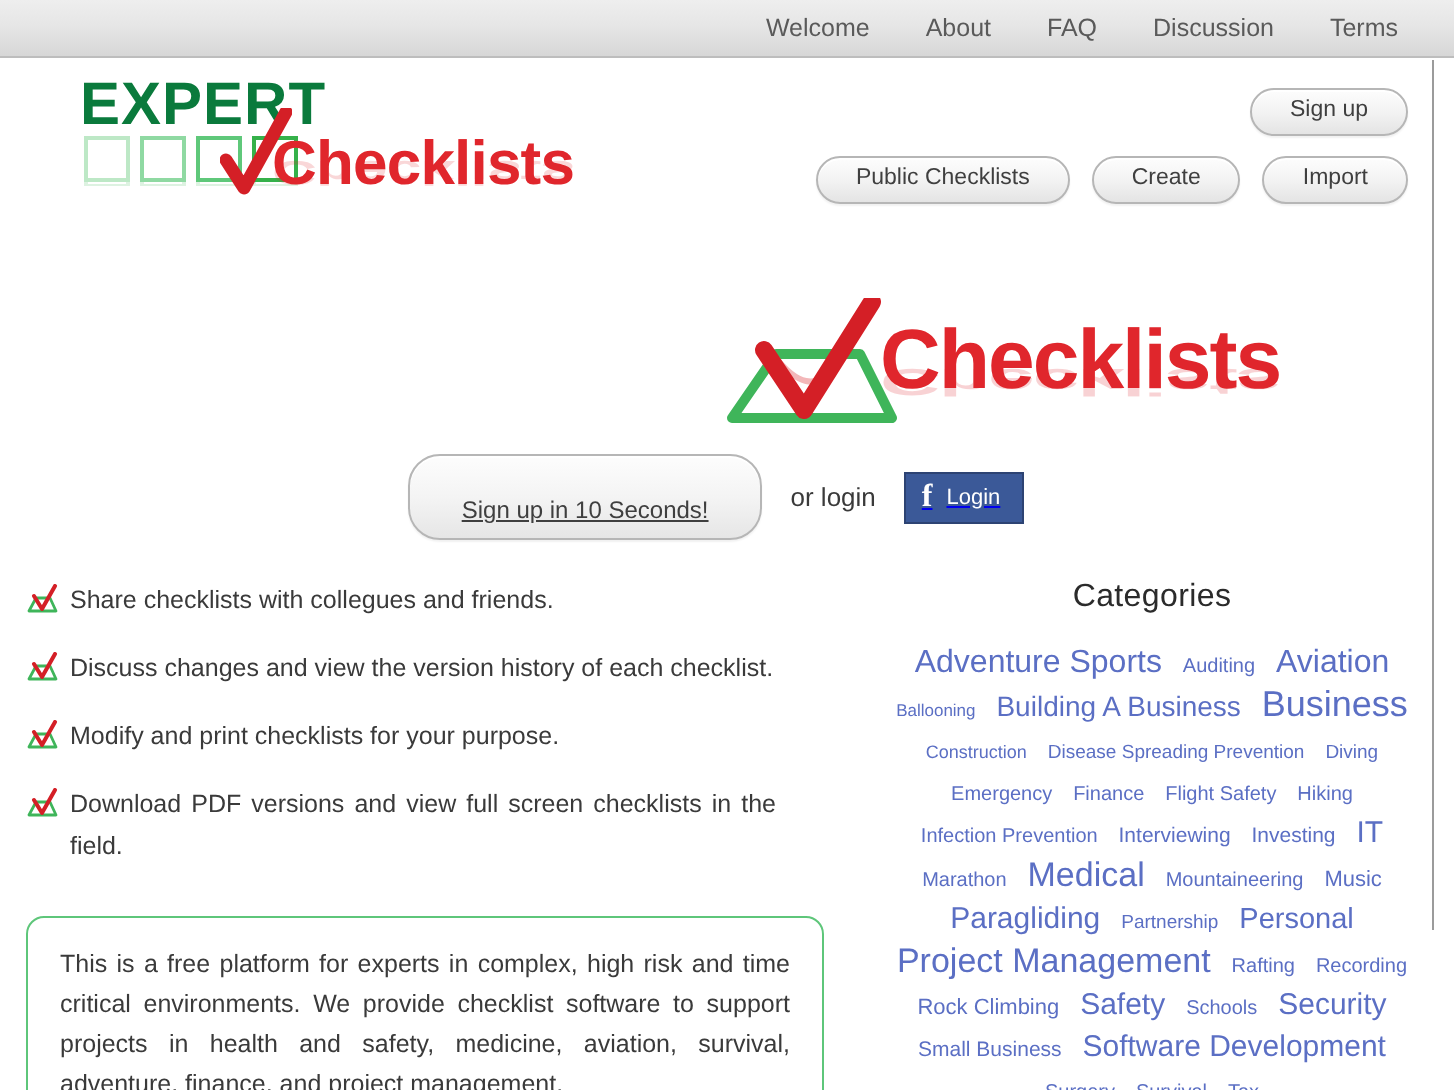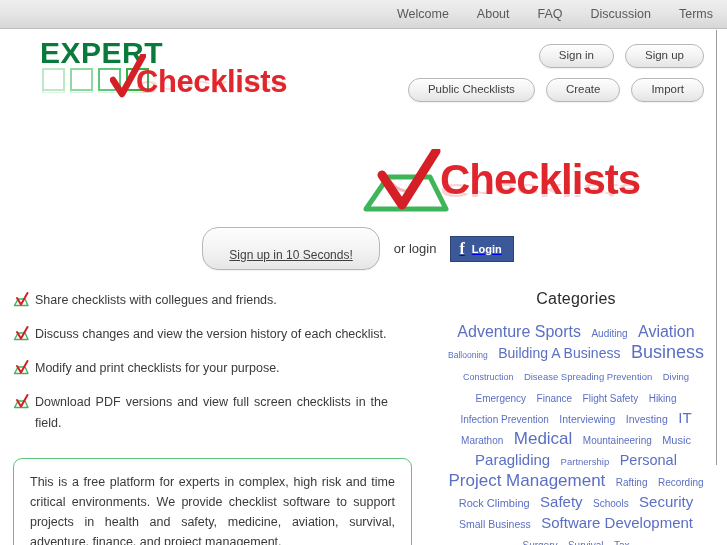--- a/index.html
+++ b/index.html
@@ -14,21 +14,21 @@
 
   #page { position: relative; width: 727px; height: 545px; background:#fff; overflow: hidden; }
 
   
   .topbar {
     position: absolute; top: 0; left: 0; width: 727px; height: 29px;
     background: linear-gradient(to bottom, #eeeeee 0%, #e6e6e6 45%, #d7d7d7 100%);
     border-bottom: 1px solid #bdbdbd;
     display: flex; align-items: center; justify-content: flex-end;
   }
-  .topnav { display: flex; align-items: flex-start; gap: 0; }
+  .topnav { display: flex; align-items: flex-start; gap: 0; padding-right: 14px; }
   .topnav a {
     color: #5a5a5a; text-decoration: none; font-size: 12.5px;
     padding: 0 14px; line-height: 28px; white-space: nowrap;
   }
 
   
   .container {
     position: absolute; top: 30px; left: 0; width: 717px; height: 435px;
     background: #fff; border-right: 1px solid #9b9b9b;
   }
@@ -128,21 +128,21 @@
   .or-login { font-size: 13px; color: #3a3a3a; }
   .fb-btn {
     display: inline-flex; align-items: center; gap: 7px;
     background: #3b5998; border: 1px solid #2d4373;
     padding: 4px 11px 4px 8px; cursor: pointer;
   }
   .fb-f {
     color: #fff; font-family: "Liberation Serif", serif;
     font-weight: bold; font-size: 16px; line-height: 16px;
   }
-  .fb-label { color: #fff; font-size: 11px; font-weight: bold; }
+  .fb-label { color: #fff; font-size: 11px; font-weight: normal; }
 
   
   .cols { position: relative; margin-top: 20px; }
 
   .left-col { position: absolute; left: 0; top: 0; width: 430px; }
   .right-col { position: absolute; left: 440px; top: 0; width: 272px; }
 
   
   .features { margin: 0; padding: 0; list-style: none; }
   .features li {
@@ -212,21 +212,20 @@
         <span class="logo-tick">
           <svg viewBox="0 0 36 46" xmlns="http://www.w3.org/2000/svg">
             <path d="M3 26 L12 40 L33 2" fill="none" stroke="#d41f26" stroke-width="6.5" stroke-linecap="round" stroke-linejoin="round"></path>
           </svg>
         </span>
         <span class="logo-reflect">Checklists</span>
         <span class="logo-word">Checklists</span>
       </a>
 
       <div class="hdr-btns-row1">
-        <a class="pill" href="#">Sign in</a>
         <a class="pill" href="#">Sign up</a>
       </div>
 
       <div class="hdr-btns-row2">
         <a class="pill" href="#">Public Checklists</a>
         <a class="pill" href="#">Create</a>
         <a class="pill" href="#">Import</a>
       </div>
     </div>
 

